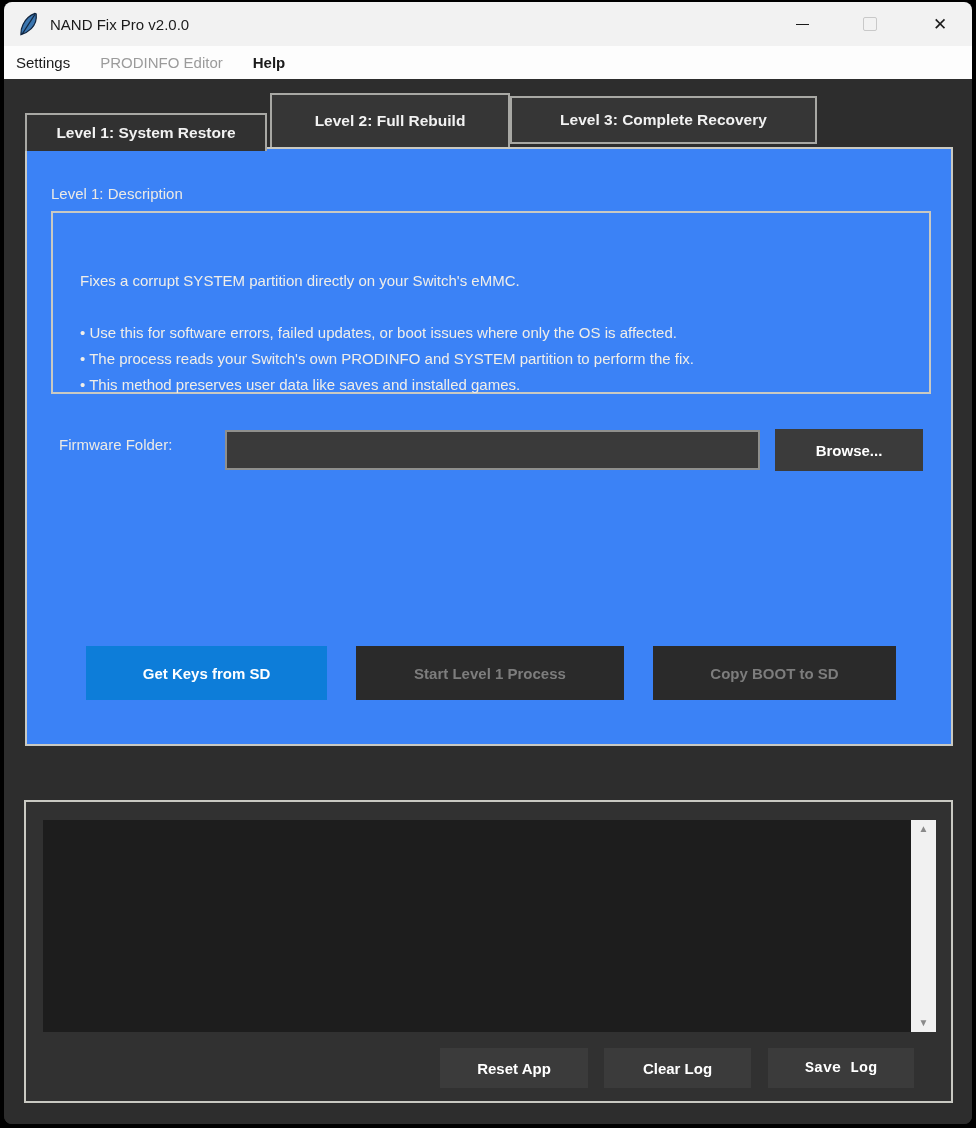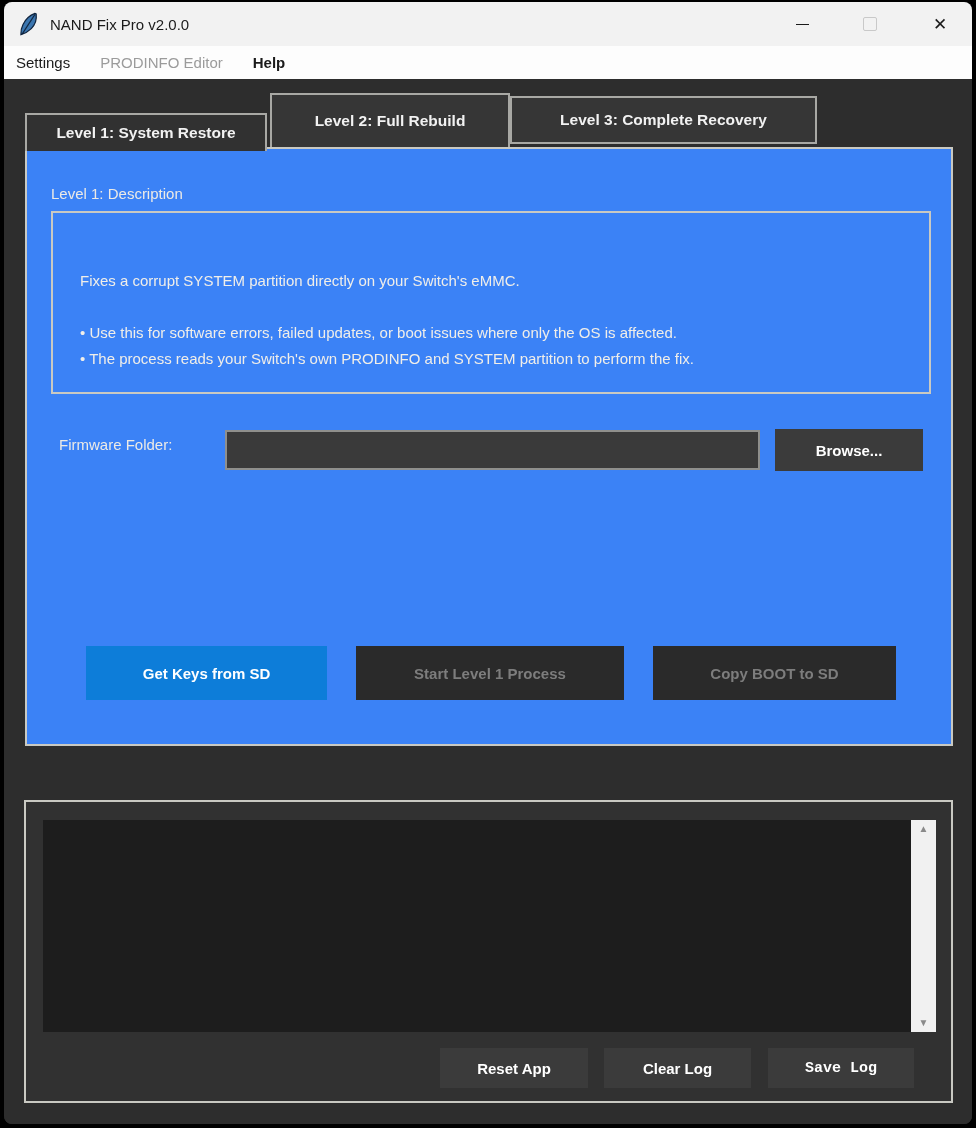--- a/index.html
+++ b/index.html
@@ -110,20 +110,21 @@
     <div class="tab tab-active">Level 1: System Restore</div>
 
     <div class="content-frame">
       <div class="desc-title">Level 1: Description</div>
       <div class="desc-frame">
         <div class="desc-text">
           <div class="desc-line">Fixes a corrupt SYSTEM partition directly on your Switch's eMMC.</div>
           <div class="desc-line"></div>
           <div class="desc-line">• Use this for software errors, failed updates, or boot issues where only the OS is affected.</div>
           <div class="desc-line">• The process reads your Switch's own PRODINFO and SYSTEM partition to perform the fix.</div>
+          <div class="desc-line">• This method preserves user data like saves and installed games.</div>
         </div>
       </div>
 
       <div class="fw-label">Firmware Folder:</div>
       <input class="fw-entry" type="text" value="" style="">
       <div class="btn browse-btn">Browse...</div>
 
       <div class="btn accent-btn">Get Keys from SD</div>
       <div class="btn disabled-btn start-btn">Start Level 1 Process</div>
       <div class="btn disabled-btn copy-btn">Copy BOOT to SD</div>

